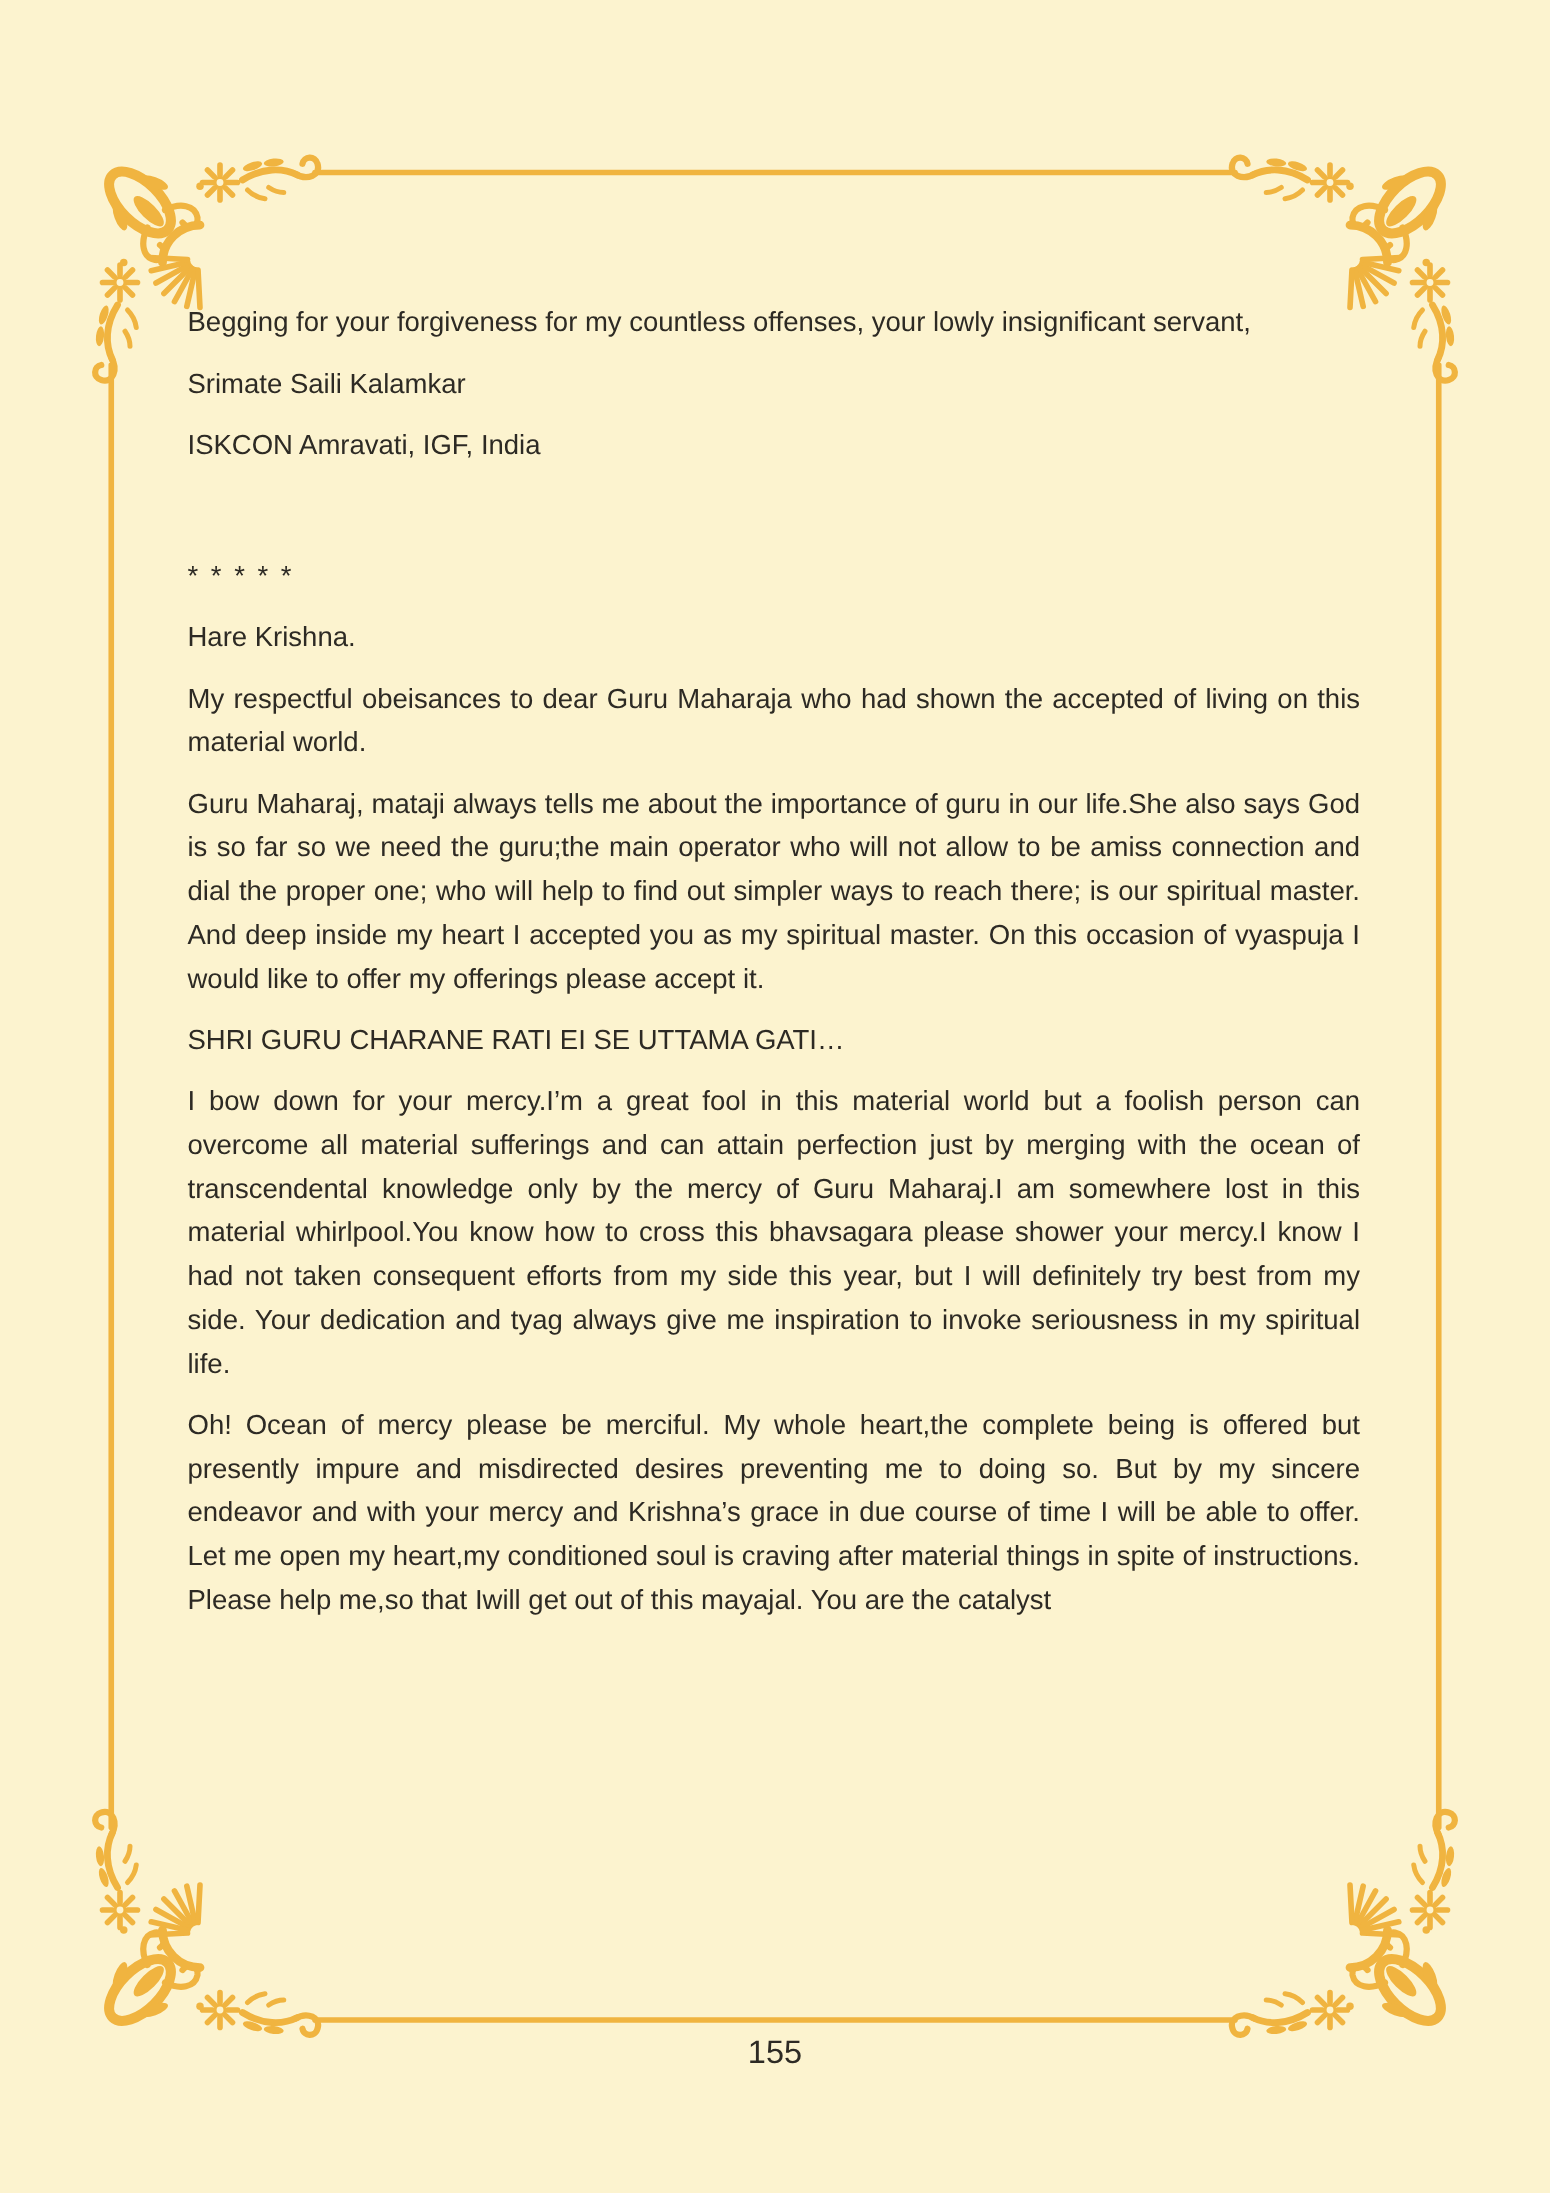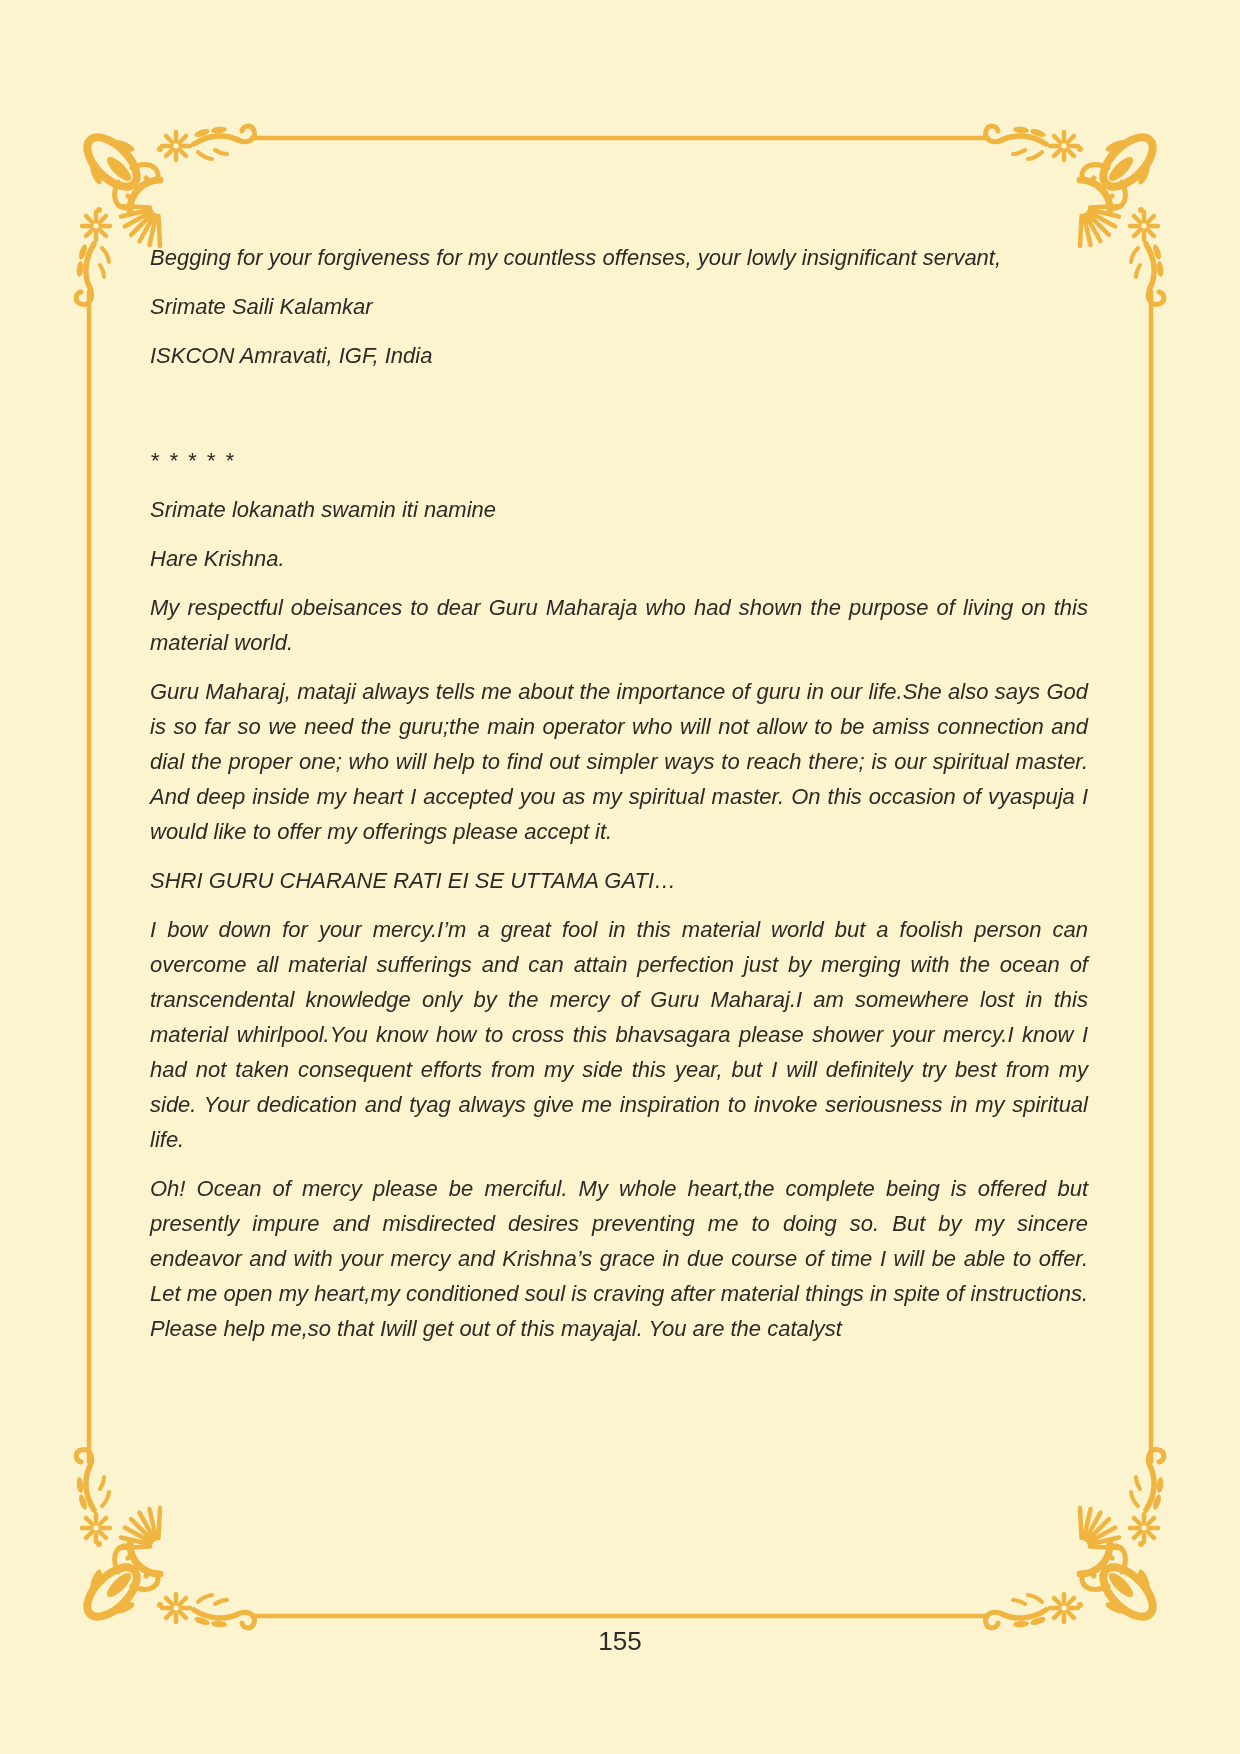--- a/index.html
+++ b/index.html
@@ -26,21 +26,20 @@
     position: absolute;
     left: 150px;
     top: 240px;
     width: 938px;
     color: #2D2A24;
     font-size: 22px;
     line-height: 35px;
   }
   .content p {
     margin: 0 0 14px 0;
-    font-style: italic;
   }
   .content p.justify {
     text-align: justify;
   }
   .content p.gap-before {
     margin-top: 70px;
   }
   .content p.stars {
     letter-spacing: 2px;
   }
@@ -119,22 +118,21 @@
     <line x1="89" y1="292" x2="89" y2="1462"></line>
     <line x1="1151" y1="292" x2="1151" y2="1462"></line>
   </g>
 </svg>
 
 <div class="content">
   <p>Begging for your forgiveness for my countless offenses, your lowly insignificant servant,</p>
   <p>Srimate Saili Kalamkar</p>
   <p>ISKCON Amravati, IGF, India</p>
   <p class="stars gap-before">* * * * *</p>
-  <p>Srimate lokanath swamin iti namine</p>
   <p>Hare Krishna.</p>
-  <p class="justify">My respectful obeisances to dear Guru Maharaja who had shown the purpose of living on this material world.</p>
+  <p class="justify">My respectful obeisances to dear Guru Maharaja who had shown the accepted of living on this material world.</p>
   <p class="justify">Guru Maharaj, mataji always tells me about the importance of guru in our life.She also says God is so far so we need the guru;the main operator who will not allow to be amiss connection and dial the proper one; who will help to find out simpler ways to reach there; is our spiritual master. And deep inside my heart I accepted you as my spiritual master. On this occasion of vyaspuja I would like to offer my offerings please accept it.</p>
   <p>SHRI GURU CHARANE RATI EI SE UTTAMA GATI…</p>
   <p class="justify">I bow down for your mercy.I’m a great fool in this material world but a foolish person can overcome all material sufferings and can attain perfection just by merging with the ocean of transcendental knowledge only by the mercy of Guru Maharaj.I am somewhere lost in this material whirlpool.You know how to cross this bhavsagara please shower your mercy.I know I had not taken consequent efforts from my side this year, but I will definitely try best from my side. Your dedication and tyag always give me inspiration to invoke seriousness in my spiritual life.</p>
   <p class="justify">Oh! Ocean of mercy please be merciful. My whole heart,the complete being is offered but presently impure and misdirected desires preventing me to doing so. But by my sincere endeavor and with your mercy and Krishna’s grace in due course of time I will be able to offer. Let me open my heart,my conditioned soul is craving after material things in spite of instructions. Please help me,so that Iwill get out of this mayajal. You are the catalyst</p>
 </div>
 
 <div class="page-number">155</div>
 
 </body></html>

